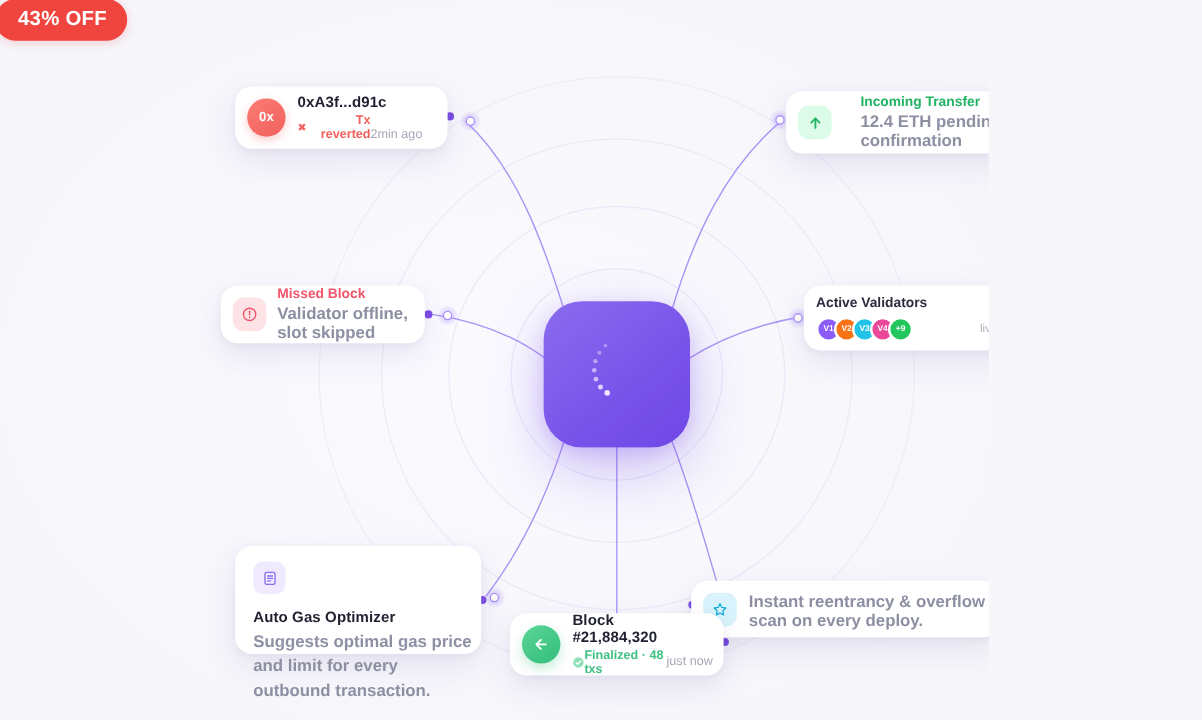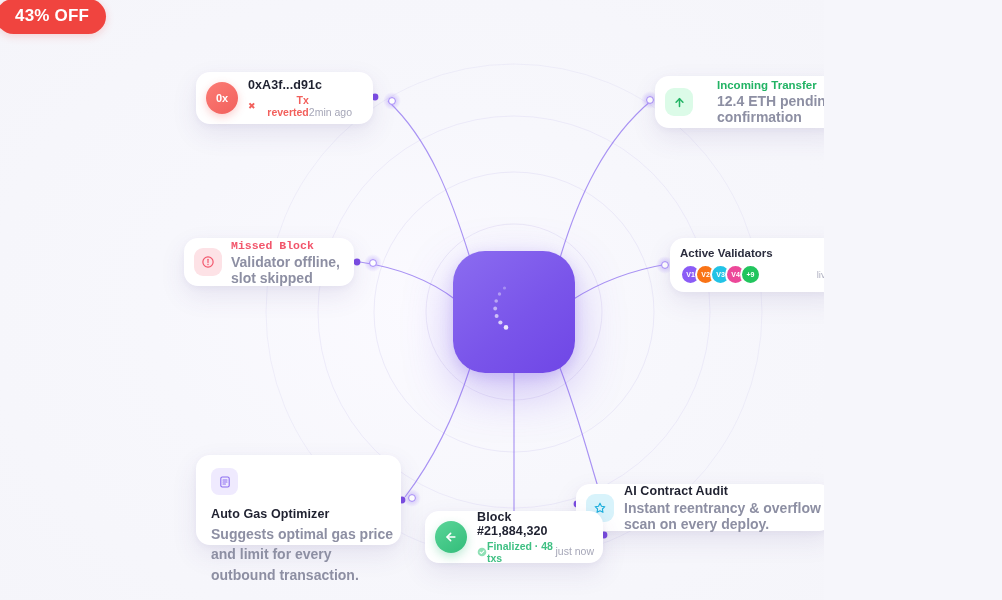--- a/index.html
+++ b/index.html
@@ -65,21 +65,21 @@
   .sq{width:28px;height:28px;border-radius:9px;flex:0 0 28px;
       display:flex;align-items:center;justify-content:center;}
   .sq-green{background:#dcfbe8;}
   #card-in .txt{margin-left:24px;}
   .t-green{font-size:11.5px;font-weight:bold;color:#22b364;}
 
   
   #card-missed{left:184px;top:238px;width:170px;height:48px;padding:0 10px;}
   .sq-pink{background:#fde2e6;}
   #card-missed .txt{margin-left:9px;}
-  .t-red{font-size:11.5px;font-weight:bold;color:#f2556b;font-family:Liberation Mono, monospace;}
+  .t-red{font-size:11.5px;font-weight:bold;color:#f2556b;}
 
   
   #card-val{left:670px;top:238px;width:175px;height:54px;padding:9px 10px 0 10px;display:block;}
   .val-head{font-size:11.5px;font-weight:bold;color:#2b2d3e;}
   .val-row{display:flex;align-items:center;justify-content:space-between;margin-top:5px;}
   .avatars{display:flex;}
   .av{width:17px;height:17px;border-radius:50%;border:2px solid #fff;
       margin-left:-6px;color:#fff;font-size:7px;font-weight:bold;
       display:flex;align-items:center;justify-content:center;}
   .avatars .av:first-child{margin-left:0;}
@@ -260,18 +260,17 @@
     <div class="c-time">just now</div>
   </div>
 
   <div class="card" id="card-audit">
     <div class="sq sq-cyan">
       <svg width="14" height="14" viewBox="0 0 18 18" fill="none" stroke="#1aaedd" stroke-width="1.4" stroke-linejoin="round">
         <path d="M9 2.8l1.9 3.9 4.3.6-3.1 3 .7 4.3L9 12.6l-3.8 2 .7-4.3-3.1-3 4.3-.6z"></path>
       </svg>
     </div>
     <div class="txt">
-      <div class="c-title">AI Contract Audit</div>
       <div class="c-sub">Instant reentrancy &amp; overflow scan on every deploy.</div>
     </div>
   </div>
 
 </div>
 
 </body></html>

